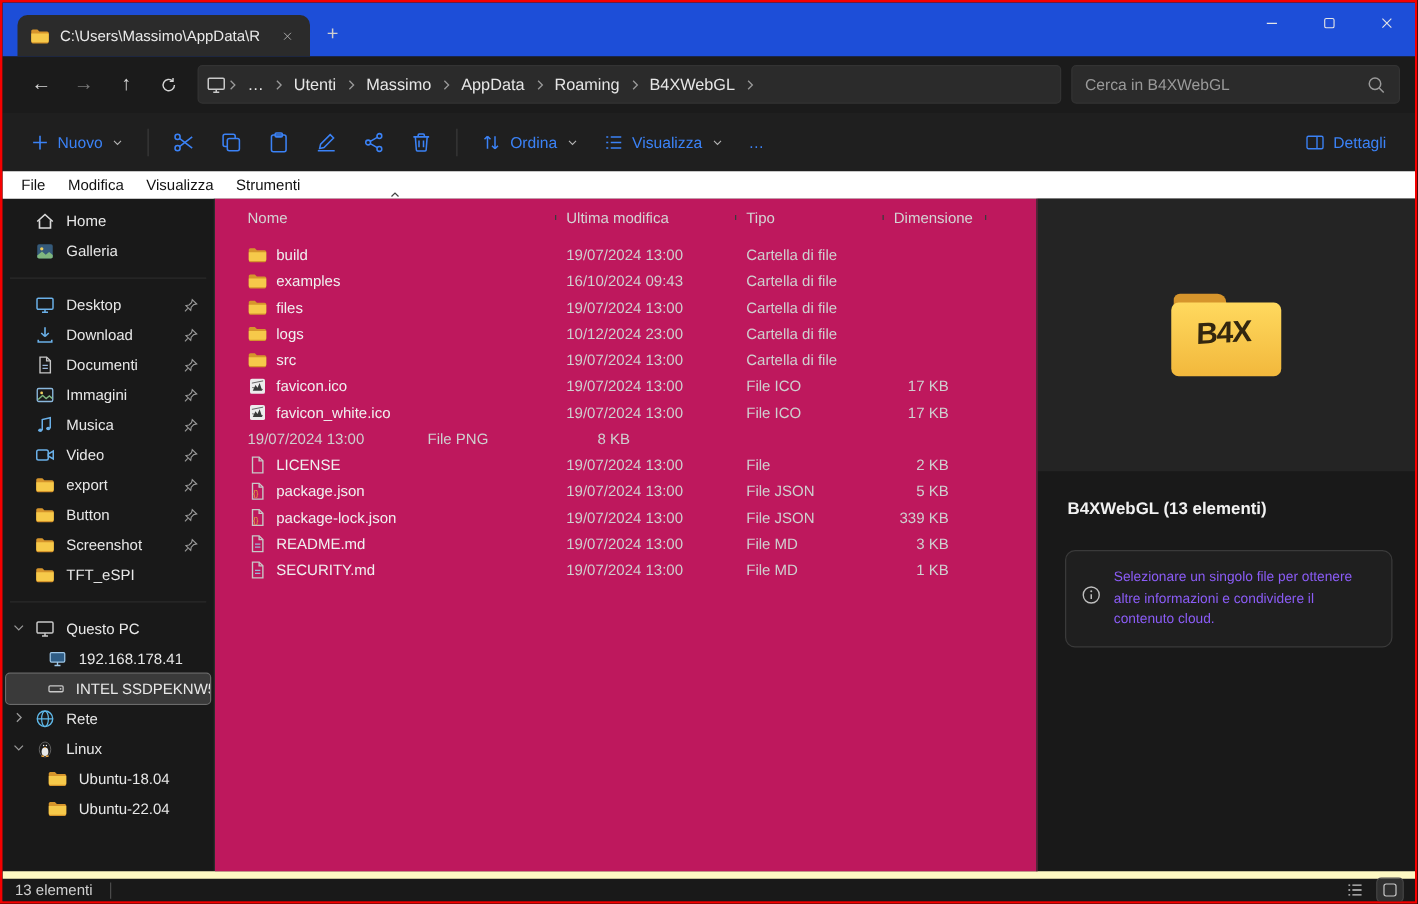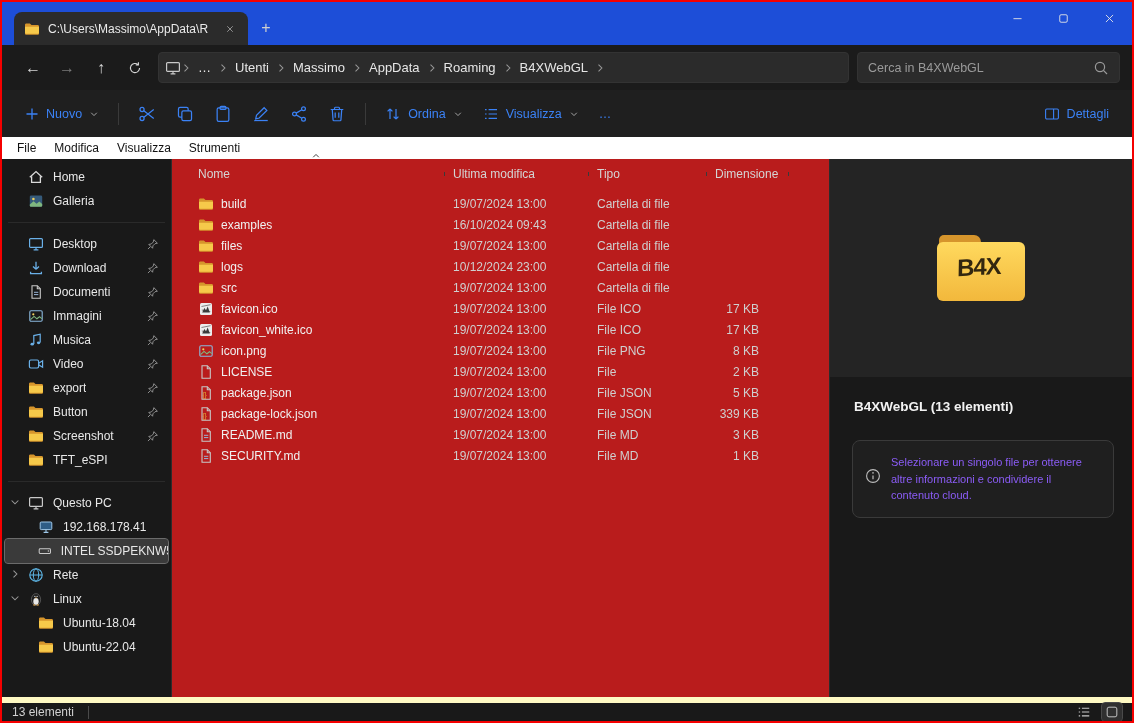--- a/index.html
+++ b/index.html
@@ -54,21 +54,21 @@
   .sidebar { width:170px; border-right:1px solid #2c2c2c; padding-top:6px; overflow:hidden; font-size:12px; flex:0 0 auto; }
   .side-item { height:24px; display:flex; align-items:center; gap:9px; padding-left:26px; position:relative;
                white-space:nowrap; }
   .side-item.indent { padding-left:36px; }
   .side-item .chev { position:absolute; left:7px; top:5px; width:13px; height:13px; color:#9a9a9a; }
   .side-item .pin { width:13px; height:13px; color:#9a9a9a; margin-left:auto; margin-right:12px; flex:0 0 auto; }
   .side-item .lbl { overflow:hidden; text-overflow:clip; }
   .side-item.selected { background:#3a3a3a; outline:1px solid #6b6b6b; border-radius:3px; margin:0 3px; padding-left:33px; }
   .side-sep { height:1px; background:#2a2a2a; margin:9px 6px; }
 
-  .filearea { flex:1; display:flex; flex-direction:column; position:relative; border-right:1px solid #2c2c2c; background:#b91c1c; }
+  .filearea { flex:1; display:flex; flex-direction:column; position:relative; border-right:1px solid #2c2c2c; background:#be185d; }
   .sort-caret { position:absolute; top:-8px; left:139px; width:10px; height:10px; color:#444; }
   .list-header { display:flex; align-items:center; height:26px; margin-top:2px; padding-left:18px;
                  font-size:12px; color:#d4d4d4; }
   .hcol { position:relative; padding:0 8px; }
   .hcol::after { content:""; position:absolute; right:0; top:5px; bottom:5px; width:1px; background:#3a3a3a; }
   .w-name { width:255px; } .w-date { width:144px; } .w-type { width:118px; } .w-size { width:82px; }
   .rows { padding-top:6px; }
   .row { display:flex; align-items:center; height:21px; padding-left:18px; font-size:12px; }
   .cell { padding:0 8px; white-space:nowrap; overflow:hidden; }
   .cell.name { display:flex; align-items:center; gap:7px; color:#f0f0f0; }
@@ -670,26 +670,20 @@
               <svg class="ic16">
                 <use href="#i-ico"></use>
               </svg>
               <span>favicon_white.ico</span>
             </span>
           <span class="cell date w-date">19/07/2024 13:00</span>
           <span class="cell type w-type">File ICO</span>
           <span class="cell size w-size">17 KB</span>
         </div>
         <div class="row">
-          <span class="cell name w-name">
-              <svg class="ic16">
-                <use href="#i-image"></use>
-              </svg>
-              <span>icon.png</span>
-            </span>
           <span class="cell date w-date">19/07/2024 13:00</span>
           <span class="cell type w-type">File PNG</span>
           <span class="cell size w-size">8 KB</span>
         </div>
         <div class="row">
           <span class="cell name w-name">
               <svg class="ic16">
                 <use href="#i-page"></use>
               </svg>
               <span>LICENSE</span>

